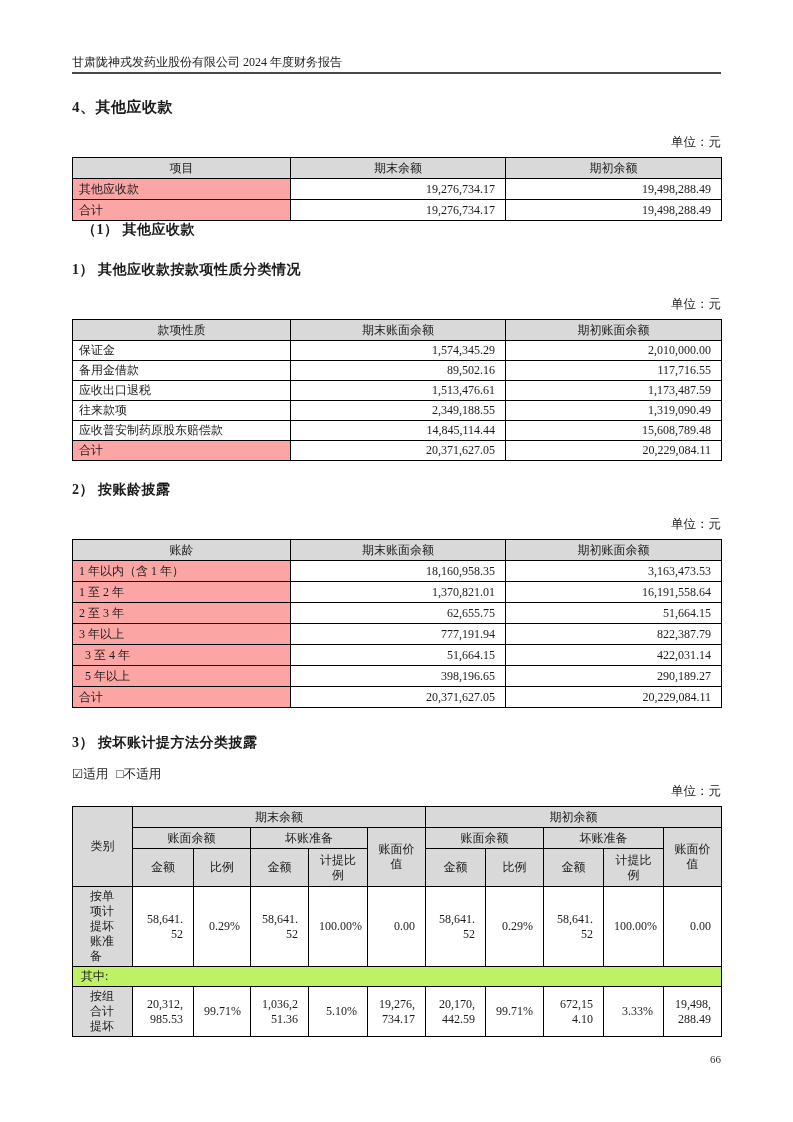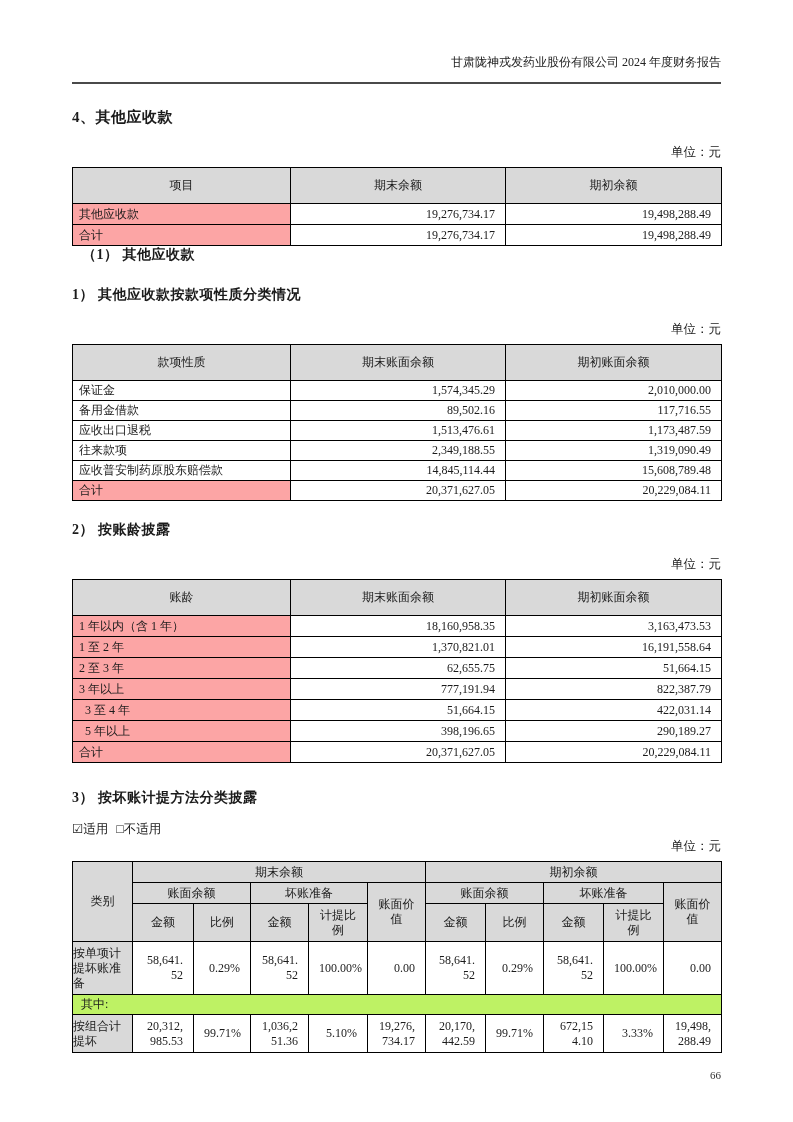--- a/index.html
+++ b/index.html
@@ -13,22 +13,21 @@
   .page {
     position: relative;
     width: 793px; height: 1122px;
     background: #ffffff;
     overflow: hidden;
   }
   .content { margin: 0 72px; width: 649px; }
 
   .doc-header {
     padding-top: 55px;
-    padding-bottom: 13px;
-    text-align: right;
+    padding-bottom: 3px;
     font-size: 12px;
     line-height: 14px;
     border-bottom: 2px solid #4a4a4a;
     color: #222;
   }
 
   .h-main {
     margin-top: 24px;
     font-size: 15px;
     line-height: 19px;
@@ -71,21 +70,21 @@
     line-height: 1.25;
   }
   th, td {
     border: 1px solid #000;
     vertical-align: middle;
     font-weight: normal;
   }
   th {
     background: #d9d9d9;
     text-align: center;
-    padding: 10px 4px;
+    padding: 2px 4px;
   }
   td.lbl {
     text-align: left;
     padding: 2px 6px;
   }
   td.num {
     text-align: right;
     padding: 2px 10px 2px 4px;
   }
   td.shaded { background: #fca5a5; }
@@ -96,21 +95,21 @@
   .t2 td { height: 18px; }
   .t3 th, .t3 td { height: 21px; }
 
   
   .t4 th { padding: 2px 7px; }
   .t4 .hr1 th { height: 21px; }
   .t4 .hr2 th { height: 21px; }
   .t4 .hr3 th { height: 38px; }
   .t4 td.lbl {
     background: #d9d9d9;
-    padding: 2px 0;
+    padding: 2px 17px;
     word-break: break-all;
     text-align: left;
   }
   .t4 td.amt {
     text-align: right;
     padding: 2px 10px;
     word-break: break-all;
   }
   .t4 td.pct {
     text-align: right;

